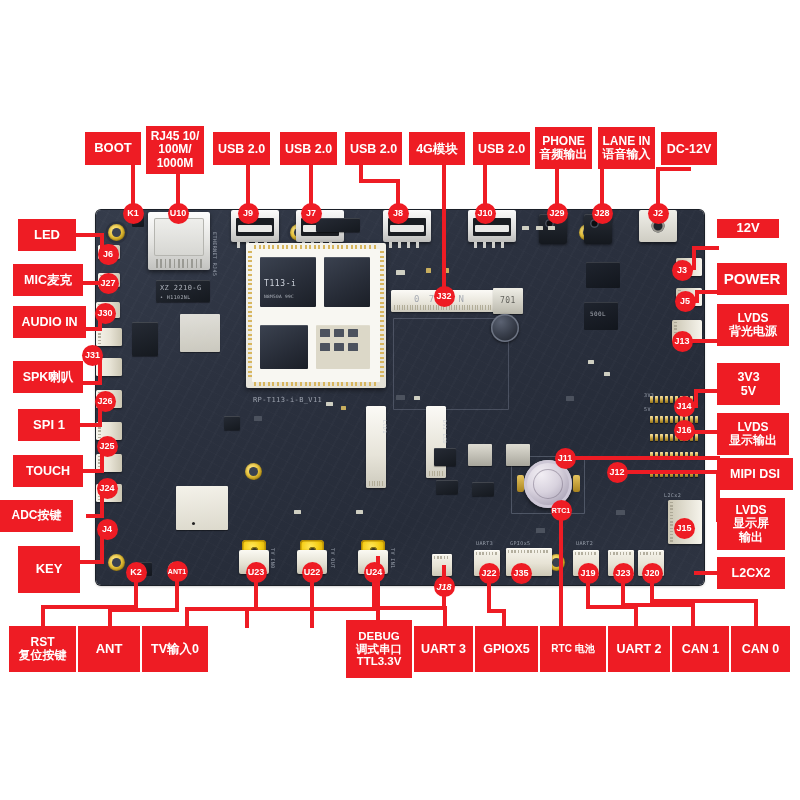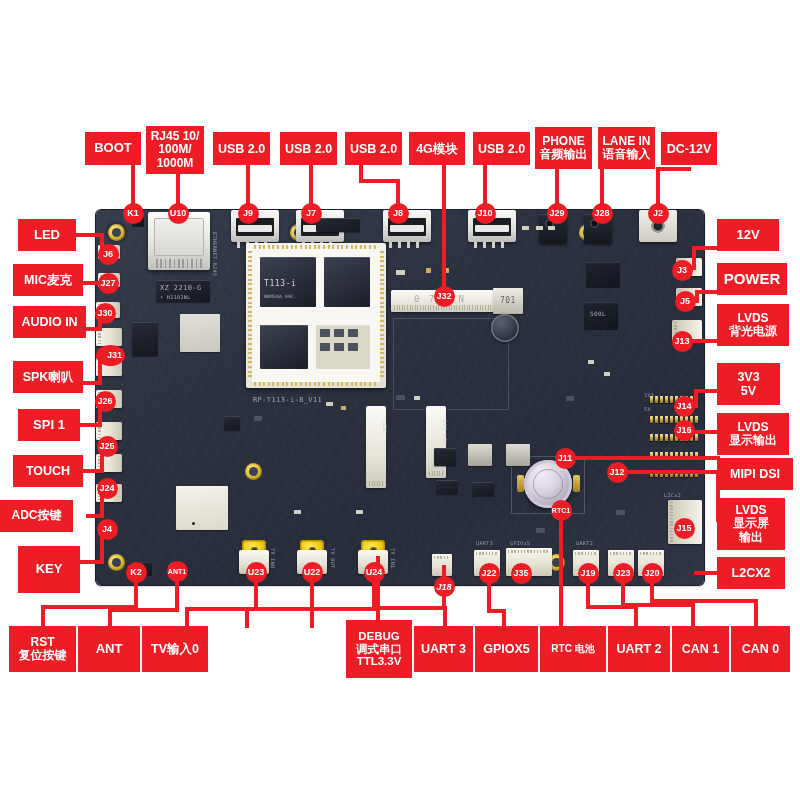--- a/index.html
+++ b/index.html
@@ -415,21 +415,21 @@
   <div class="lbl-box" style="left:13px;top:455px;width:70px;height:32px;font-size:12.5px">
       <span>TOUCH</span>
     </div>
   <div class="lbl-box" style="left:0;top:500px;width:73px;height:32px;font-size:12px">
       <span>ADC按键</span>
     </div>
   <div class="lbl-box" style="left:18px;top:546px;width:62px;height:47px;font-size:13px">
       <span>KEY</span>
     </div>
 
-  <div class="lbl-box" style="left:717px;top:219px;width:62px;height:32px;font-size:13px">
+  <div class="lbl-box" style="left:717px;top:219px;width:62px;height:19px;font-size:13px">
       <span>12V</span>
     </div>
   <div class="lbl-box" style="left:717px;top:263px;width:70px;height:32px;font-size:15px">
       <span>POWER</span>
     </div>
   <div class="lbl-box" style="left:717px;top:304px;width:72px;height:42px;font-size:12px">
       <span>LVDS</span>
       <span>背光电源</span>
     </div>
   <div class="lbl-box" style="left:717px;top:363px;width:63px;height:42px;font-size:12.5px">
@@ -570,21 +570,21 @@
       <div class="pin-dot" style="left: 301.5px; top: 203.5px;">J7</div>
       <div class="pin-dot" style="left: 388.5px; top: 203.5px;">J8</div>
       <div class="pin-dot" style="left: 475.5px; top: 203.5px;">J10</div>
       <div class="pin-dot" style="left: 547.5px; top: 203.5px;">J29</div>
       <div class="pin-dot" style="left: 592.5px; top: 203.5px;">J28</div>
       <div class="pin-dot" style="left: 648.5px; top: 203.5px;">J2</div>
       <div class="pin-dot" style="left: 434.5px; top: 286.5px;">J32</div>
       <div class="pin-dot" style="left: 98.5px; top: 244.5px; border-radius: 9px;">J6</div>
       <div class="pin-dot" style="left: 98.5px; top: 273.5px;">J27</div>
       <div class="pin-dot" style="left: 95.5px; top: 303.5px;">J30</div>
-      <div class="pin-dot" style="left: 97px; top: 345.5px; padding-left: 8px;">J31</div>
+      <div class="pin-dot" style="left: 83px; top: 345.5px;">J31</div>
       <div class="pin-dot" style="left: 95.5px; top: 391.5px;">J26</div>
       <div class="pin-dot" style="left: 97.5px; top: 436.5px;">J25</div>
       <div class="pin-dot" style="left: 97.5px; top: 478.5px;">J24</div>
       <div class="pin-dot" style="left: 97.5px; top: 519.5px;">J4</div>
       <div class="pin-dot" style="left: 672.5px; top: 260.5px;">J3</div>
       <div class="pin-dot" style="left: 675.5px; top: 291.5px;">J5</div>
       <div class="pin-dot" style="left: 672.5px; top: 331.5px;">J13</div>
       <div class="pin-dot" style="left: 674.5px; top: 396.5px;">J14</div>
       <div class="pin-dot" style="left: 674.5px; top: 420.5px;">J16</div>
       <div class="pin-dot" style="left: 555.5px; top: 448.5px;">J11</div>

